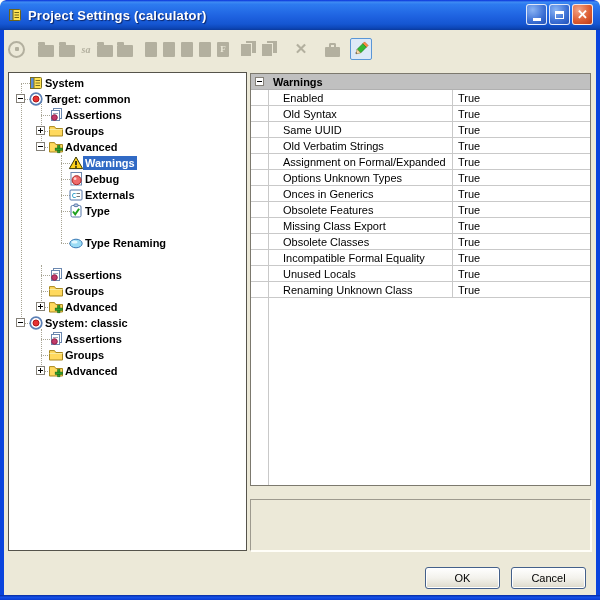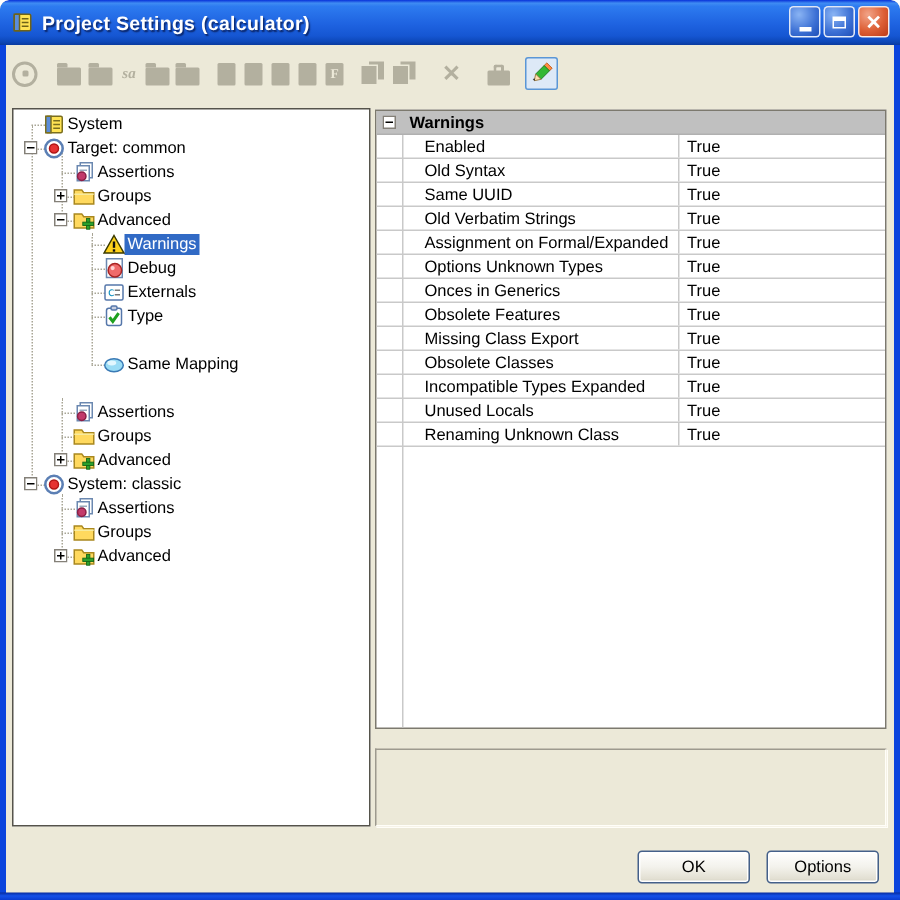--- a/index.html
+++ b/index.html
@@ -41,21 +41,21 @@
   .ti.case::before{content:"";position:absolute;top:-4px;left:4px;width:7px;height:5px;border:2px solid #b3b09f;border-bottom:none;border-radius:2px 2px 0 0;box-sizing:border-box;}
   .ti.pencil{width:20px;height:20px;border:1px solid #5a96d6;background:#dde9f7;border-radius:2px;}
   
   .tree{position:absolute;left:8px;top:72px;width:239px;height:479px;background:#fff;
         border:1px solid #55534b;box-sizing:border-box;overflow:hidden;font-size:11px;}
   .vline{position:absolute;width:1px;border-left:1px dotted #a8a595;}
   .trow{position:absolute;left:0;height:16px;width:100%;}
   .tcon{position:absolute;top:8px;height:1px;border-top:1px dotted #a8a595;width:9px;}
   .ebox{position:absolute;top:3px;line-height:0;z-index:2;}
   .ticon{position:absolute;top:0;width:16px;height:16px;line-height:0;z-index:1;}
-  .tlabel{position:absolute;top:1px;white-space:nowrap;padding:1px 2px;line-height:12px;color:#000;}
+  .tlabel{position:absolute;top:1px;white-space:nowrap;padding:1px 2px;line-height:12px;color:#000;font-weight:bold;}
   .trow.sel .tlabel{background:var(--sel,#316ac5);color:#fff;}
   
   .grid{position:absolute;left:250px;top:73px;width:341px;height:413px;background:#fff;
         border:1px solid #7c796e;box-sizing:border-box;overflow:hidden;font-size:11px;}
   .ghead{height:16px;background:var(--gridhead,#c0c0c0);position:relative;border-bottom:1px solid #b0b0b0;box-sizing:border-box;}
   .ghead .glabel{position:absolute;left:22px;top:2px;font-weight:bold;color:#000;}
   .gminus{position:absolute;left:4px;top:3px;line-height:0;}
   .gutter{position:absolute;left:17px;top:16px;bottom:0;width:1px;background:#c9c9c9;}
   .grow{height:16px;border-bottom:1px solid #c9c9c9;position:relative;box-sizing:border-box;}
   .gname{position:absolute;left:32px;top:2px;white-space:nowrap;color:#000;}
@@ -226,21 +226,21 @@
             <path d="M5 8.5 l2.2 2.8 l3.9-5.6" fill="none" stroke="#1ea01e" stroke-width="2"></path>
           </svg></span>
         <span class="tlabel" style="left:74px">Type</span>
       </div>
       <div class="trow" style="top:162px">
         <span class="tcon" style="left:52px"></span>
         <span class="ticon" style="left:59px"><svg width="16" height="16" viewBox="0 0 16 16">
             <ellipse cx="8" cy="8.5" rx="6.2" ry="4.3" fill="#9adcf5" stroke="#3a7ab5"></ellipse>
             <ellipse cx="6.5" cy="7" rx="3" ry="1.6" fill="#eafaff" opacity="0.9"></ellipse>
           </svg></span>
-        <span class="tlabel" style="left:74px">Same Mapping</span>
+        <span class="tlabel" style="left:74px">Type Renaming</span>
       </div>
       <div class="trow" style="top:194px">
         <span class="tcon" style="left:32px"></span>
         <span class="ticon" style="left:39px"><svg width="16" height="16" viewBox="0 0 16 16">
             <rect x="5.5" y="1.5" width="8" height="10" fill="#fff" stroke="#6b88b0"></rect>
             <rect x="3.5" y="3.5" width="8" height="10" fill="#fff" stroke="#6b88b0"></rect>
             <line x1="5" y1="6.5" x2="10" y2="6.5" stroke="#9aaabb"></line>
             <circle cx="6.5" cy="10.5" r="2.8" fill="#c23a6a" stroke="#8a1f45"></circle>
           </svg></span>
         <span class="tlabel" style="left:54px">Assertions</span>
@@ -359,35 +359,35 @@
   </div>
         <div class="grow">
     <span class="gname">Missing Class Export</span>
     <span class="gval">True</span>
   </div>
         <div class="grow">
     <span class="gname">Obsolete Classes</span>
     <span class="gval">True</span>
   </div>
         <div class="grow">
-    <span class="gname">Incompatible Types Expanded</span>
+    <span class="gname">Incompatible Formal Equality</span>
     <span class="gval">True</span>
   </div>
         <div class="grow">
     <span class="gname">Unused Locals</span>
     <span class="gval">True</span>
   </div>
         <div class="grow">
     <span class="gname">Renaming Unknown Class</span>
     <span class="gval">True</span>
   </div>
       </div>
   </div>
 
   <div class="desc"></div>
 
   <button class="btn ok">OK</button>
-  <button class="btn cancel">Options</button>
+  <button class="btn cancel">Cancel</button>
 
   <div class="edge l"></div>
   <div class="edge r"></div>
   <div class="edge b"></div>
 </div>
 
 </body></html>

